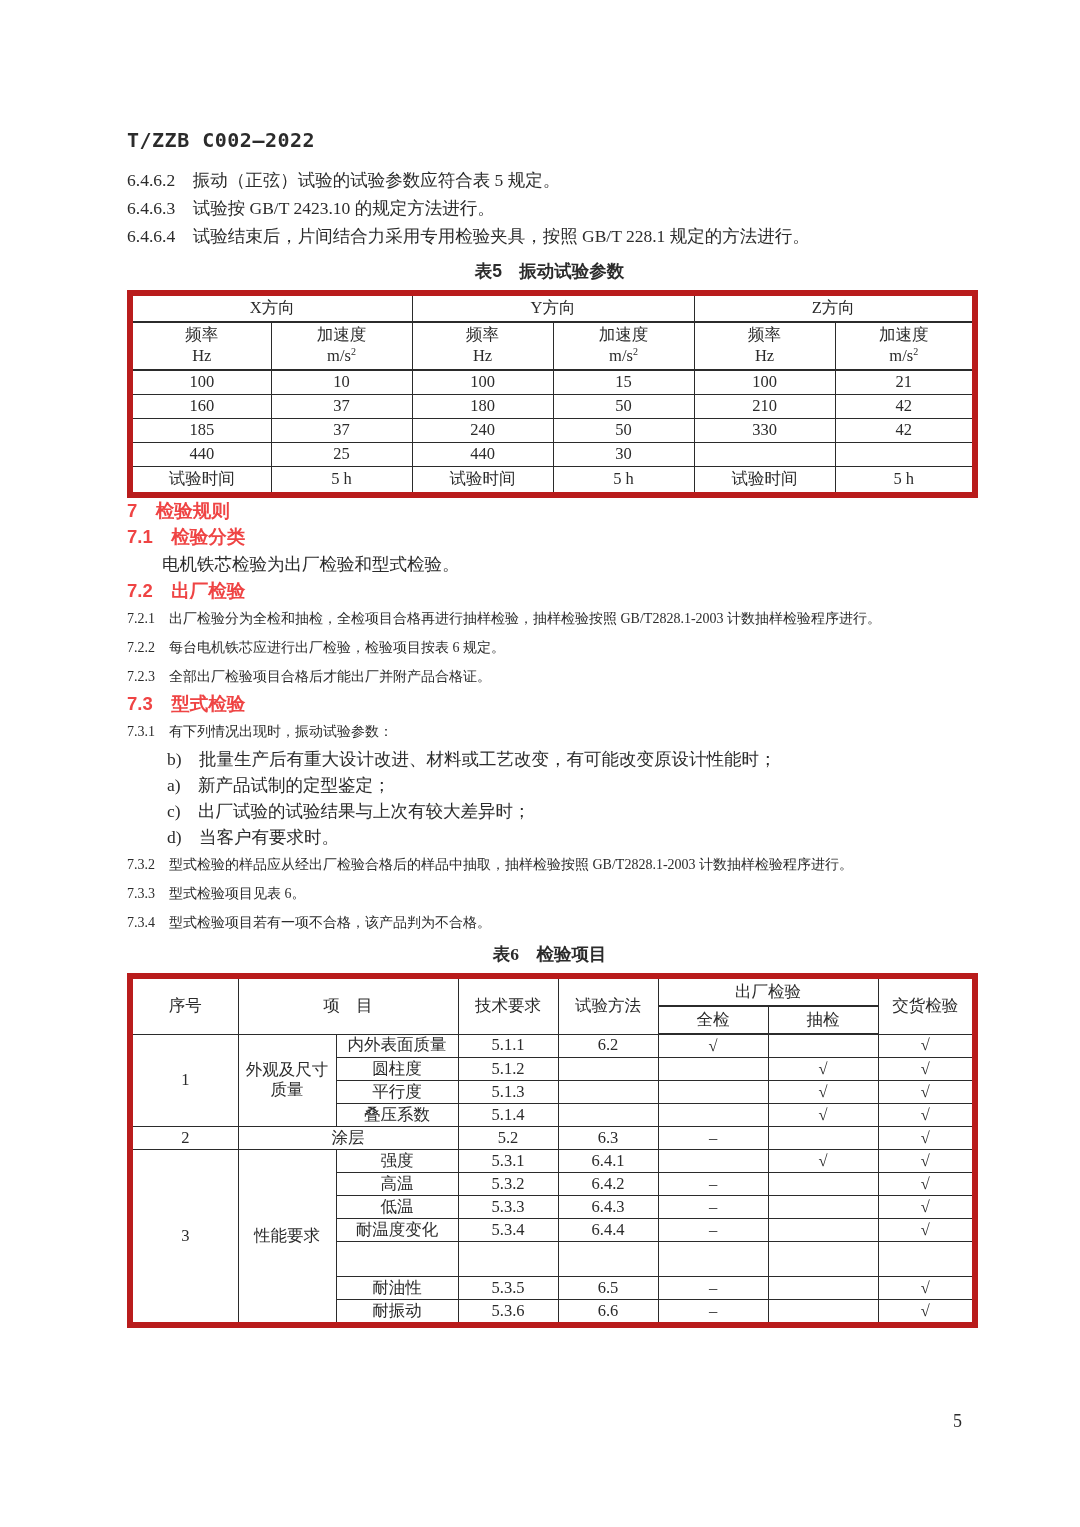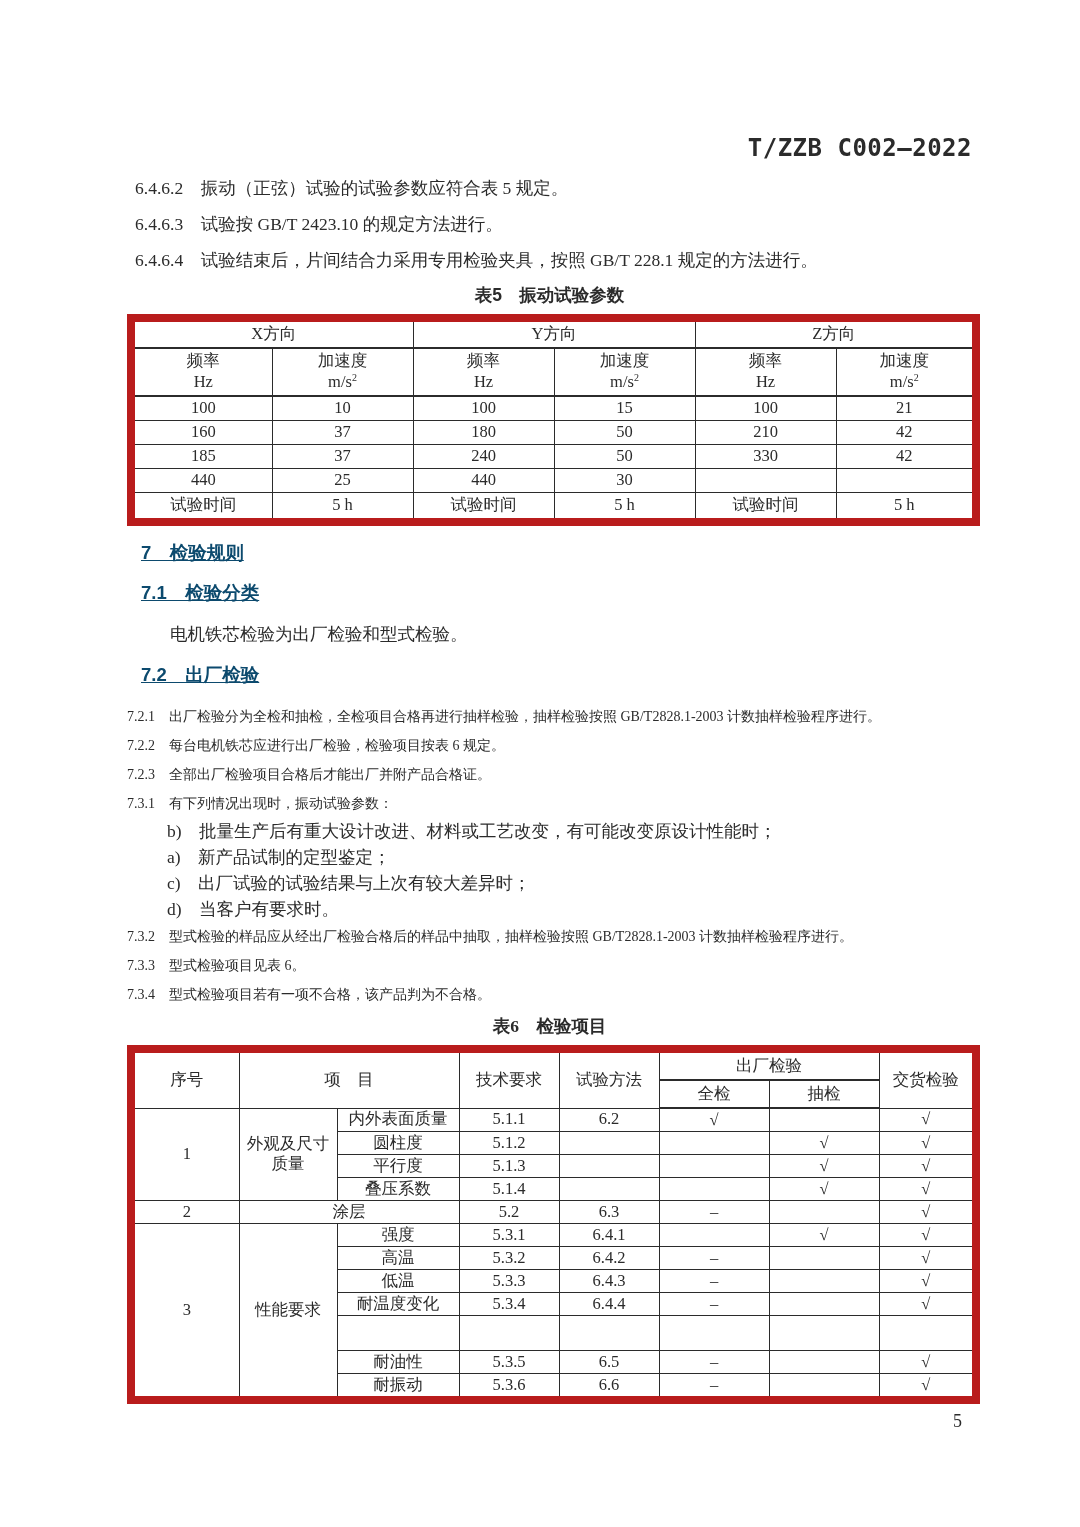--- a/index.html
+++ b/index.html
@@ -2,35 +2,35 @@
 <html><head>
 <meta charset="utf-8">
 <style>
   html,body{margin:0;padding:0;background:#e8e8e8;}
   .page{
     width:1080px;height:1527px;background:#ffffff;position:relative;
     box-sizing:border-box;padding:128px 108px 0 127px;overflow:hidden;
     font-family:"Liberation Serif","DejaVu Serif",serif;color:#2b2b2b;
   }
   .doc-code{
-    text-align:right;font-family:"DejaVu Sans Mono","Liberation Mono",monospace;
-    font-size:24px;font-weight:600;letter-spacing:.5px;line-height:24px;margin-top:8px;
+    font-family:"DejaVu Sans Mono","Liberation Mono",monospace;
+    font-size:20px;font-weight:600;letter-spacing:.5px;line-height:24px;
   }
   .clauses-top{margin-top:14px;}
-  p.clause{margin:8px;font-size:17.5px;line-height:28px;text-align:left;}
+  p.clause{margin:0;font-size:17.5px;line-height:28px;text-align:left;}
   p.twoline{margin:0;font-size:14px;line-height:29px;}
   .tbl-title{
     text-align:center;font-weight:bold;font-size:17.5px;line-height:26px;
     font-family:"Liberation Sans","DejaVu Sans",sans-serif;
   }
   .t5-title{margin-top:8px;}
   .t6-title{margin-top:4px;font-family:Liberation Serif, serif;}
   h2.sec{
-    margin:14px;font-size:18.5px;line-height:26px;font-weight:bold;
-    font-family:"Liberation Sans","DejaVu Sans",sans-serif;color:#0c4a6e;text-decoration:underline;
+    margin:0;font-size:18.5px;line-height:26px;font-weight:bold;
+    font-family:"Liberation Sans","DejaVu Sans",sans-serif;color:#ef4444;
   }
   .h7{margin-top:20px;}
   .h71{margin-top:12px;}
   .h72{margin-top:10px;}
   .h73{margin-top:6px;}
   .p-indent{margin-top:8px;text-indent:2em;}
   .mt6{margin-top:6px;}
   .mt4{margin-top:4px;}
   .list-items{margin:0 0 0 40px;}
   .list-items p{margin:0;font-size:17.5px;line-height:26px;}
@@ -41,21 +41,21 @@
     border:1px solid #2b2b2b;text-align:center;vertical-align:middle;
     font-size:16.5px;padding:0 2px;line-height:1.25;
   }
   .t5 td.grp{height:25px;}
   .t5 td.hd{height:46px;}
   .t5 td.d{height:23px;}
   .t5 td.last{height:25px;}
   .t6 td{height:22px;}
   .t6 td.hrow{height:26px;}
   .t6 td.empty-row{height:34px;}
-  table.outer{border:8px solid #b91c1c;}
+  table.outer{border:6px solid #b91c1c;}
   .t5 tr.grp-row td, .t5 tr.hd-row td{border-bottom-width:2px;}
   .t6 tr.head2 td{border-bottom-width:2px;}
   .t6 td.factory{border-bottom-width:2px;}
   sup{font-size:10px;vertical-align:super;line-height:0;}
   .unit-line{display:block;}
   .page-num{
     position:absolute;right:118px;bottom:95px;font-size:18px;color:#2b2b2b;
   }
 </style>
 </head>
@@ -157,20 +157,21 @@
   </tbody>
     </table>
 
   <h2 class="sec h7">7　检验规则</h2>
   <h2 class="sec h71">7.1　检验分类</h2>
   <p class="clause p-indent">电机铁芯检验为出厂检验和型式检验。</p>
   <h2 class="sec h72">7.2　出厂检验</h2>
   <p class="twoline mt6">7.2.1　出厂检验分为全检和抽检，全检项目合格再进行抽样检验，抽样检验按照 GB/T2828.1-2003 计数抽样检验程序进行。</p>
   <p class="twoline">7.2.2　每台电机铁芯应进行出厂检验，检验项目按表 6 规定。</p>
   <p class="twoline">7.2.3　全部出厂检验项目合格后才能出厂并附产品合格证。</p>
+  <h2 class="sec h73">7.3　型式检验</h2>
   <p class="twoline mt4">7.3.1　有下列情况出现时，振动试验参数：</p>
   <div class="list-items">
     <p>b)　批量生产后有重大设计改进、材料或工艺改变，有可能改变原设计性能时；</p>
     <p>a)　新产品试制的定型鉴定；</p>
     <p>c)　出厂试验的试验结果与上次有较大差异时；</p>
     <p>d)　当客户有要求时。</p>
   </div>
   <p class="twoline">7.3.2　型式检验的样品应从经出厂检验合格后的样品中抽取，抽样检验按照 GB/T2828.1-2003 计数抽样检验程序进行。</p>
   <p class="twoline">7.3.3　型式检验项目见表 6。</p>
   <p class="twoline">7.3.4　型式检验项目若有一项不合格，该产品判为不合格。</p>

